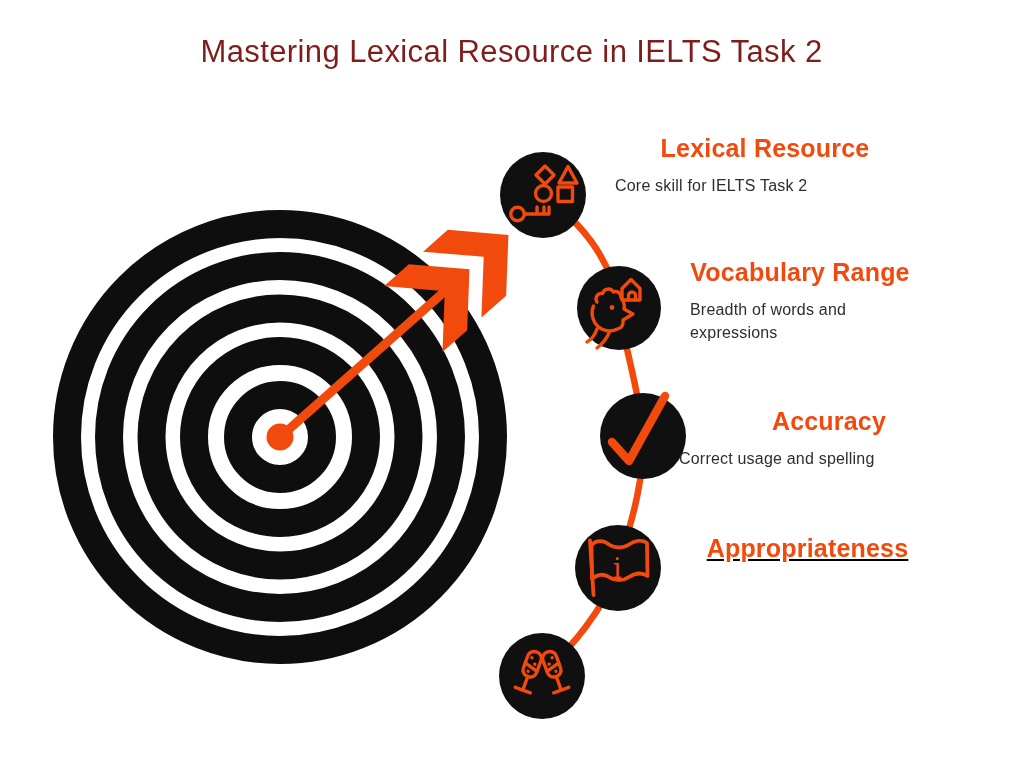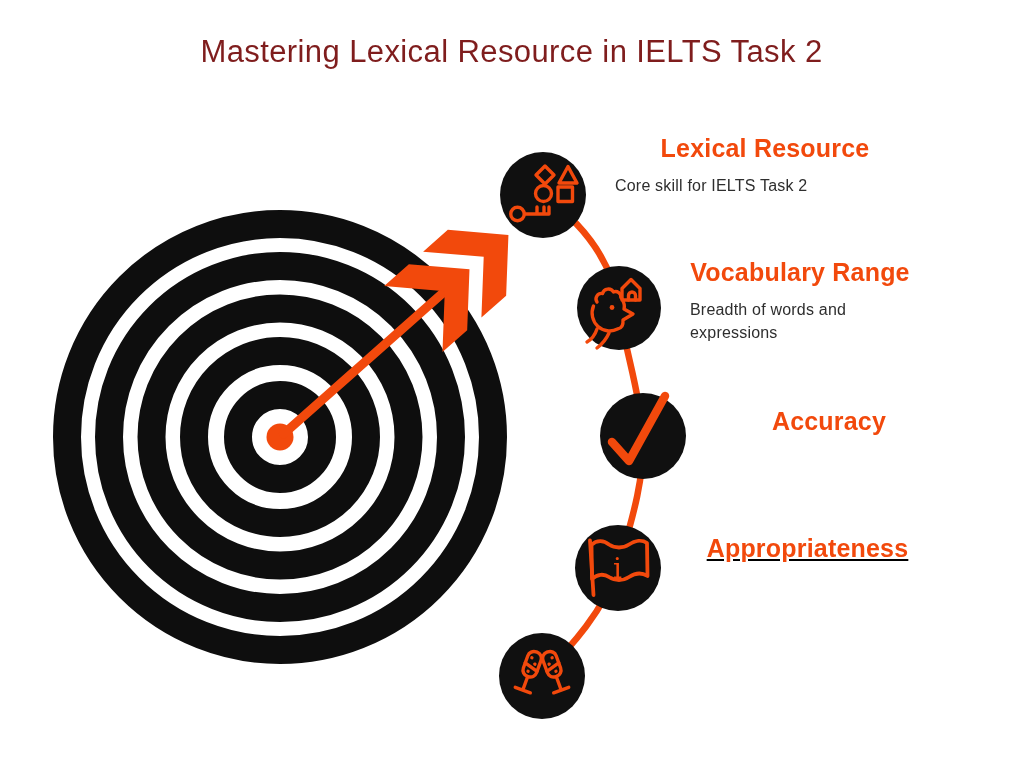--- a/index.html
+++ b/index.html
@@ -144,20 +144,21 @@
     <p>Core skill for IELTS Task 2</p>
   </div>
 
   <div class="node-text nt-2">
     <h2>Vocabulary Range</h2>
     <p>Breadth of words and expressions</p>
   </div>
 
   <div class="node-text nt-3">
     <h2>Accuracy</h2>
+    <p>Correct usage and spelling</p>
   </div>
 
   <div class="node-text nt-4">
     <h2>Appropriateness</h2>
   </div>
 
 
 </div>
 
 </body></html>

